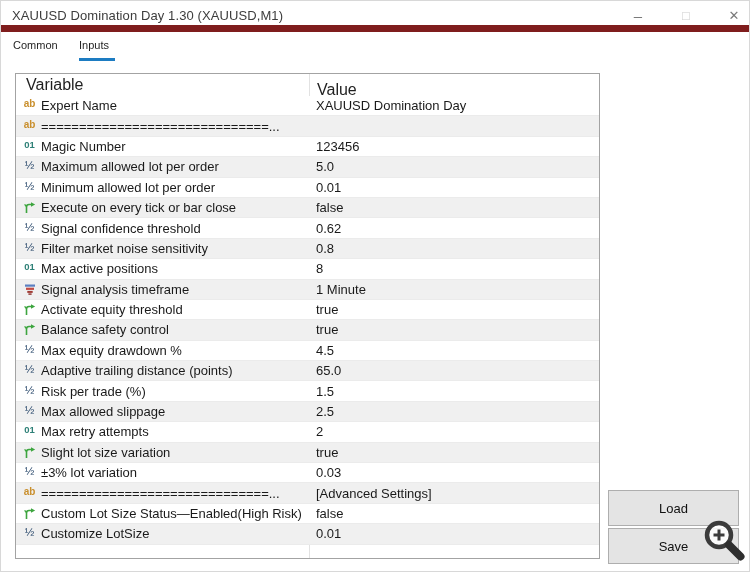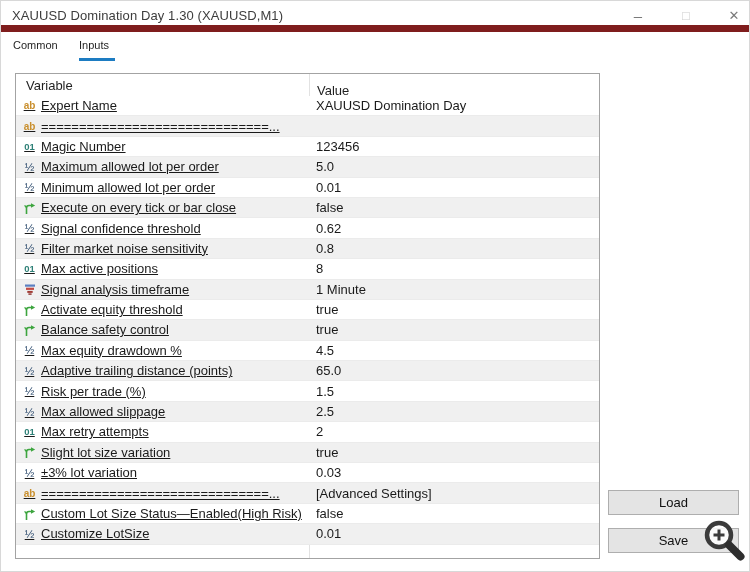--- a/index.html
+++ b/index.html
@@ -17,36 +17,36 @@
   
   .tabbar { position:absolute; top:31px; left:0; right:0; height:32px; background:#fff; }
   .tab { position:absolute; top:7px; font-size:11px; color:#1f1f1f; cursor:default; }
   .tab.common { left:12px; }
   .tab.inputs { left:78px; }
   .tab-underline { position:absolute; top:26px; left:78px; width:36px; height:3px; }
 
   
   .ptable { position:absolute; left:14px; top:72px; width:585px; height:486px; background:#fff; border:1px solid #a3a3a3; }
   .col-divider { position:absolute; left:293px; top:0; bottom:0; width:1px; background:#e2e2e2; }
-  .thead { display:flex; height:22px; align-items:center; font-size:13px; color:#1f1f1f; background:#fff; }
+  .thead { display:flex; height:22px; align-items:center; font-size:16px; color:#1f1f1f; background:#fff; }
   .th-var { width:293px; padding-left:10px; }
   .th-val { flex:1; padding-left:8px;margin-top:10px; }
   .tbody { position:absolute; left:0; right:0; top:22px; }
   .trow { display:flex; height:20.4px; align-items:center; font-size:13px; color:#1a1a1a; border-bottom:1px solid #ebebeb; background:#fff; }
   .trow.alt { background:#f0f0f0; }
-  .cell-label { width:293px; display:flex; align-items:center; padding-left:5px; white-space:nowrap; overflow:hidden;text-decoration:underline; }
+  .cell-label { width:293px; display:flex; align-items:flex-start; padding-left:5px; white-space:nowrap; overflow:hidden; }
   .cell-value { flex:1; padding-left:7px; white-space:nowrap; overflow:hidden; }
   .picon { flex:0 0 17px; width:17px; text-align:center; font-weight:700; font-size:10px; margin-right:3px; display:flex; align-items:center; justify-content:center; }
   .picon.t-ab   { color:#c98f2d; }
   .picon.t-int  { color:#2e8077; font-size:9.5px; }
   .picon.t-half { color:#29486b; font-size:11.5px; font-weight:400; }
   .picon svg { display:block; }
 
   
-  .btn { position:absolute; width:131px; height:25px; background:#e4e4e4; border:1px solid #aeaeae; font-family:"Liberation Sans",sans-serif; font-size:13px; color:#111; display:flex; align-items:center; justify-content:center; cursor:default; }
+  .btn { position:absolute; width:131px; height:36px; background:#e4e4e4; border:1px solid #aeaeae; font-family:"Liberation Sans",sans-serif; font-size:13px; color:#111; display:flex; align-items:center; justify-content:center; cursor:default; }
   .btn.load { left:607px; top:489px; }
   .btn.save { left:607px; top:527px; }
 
   
   .zoom-cursor { position:absolute; left:700px; top:516px; width:48px; height:48px; pointer-events:none; }
 </style>
 </head>
 <body>
 
 <div class="window">

